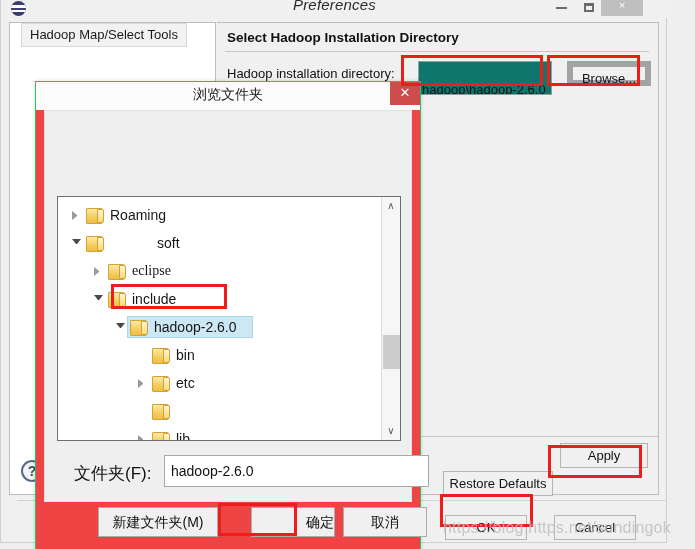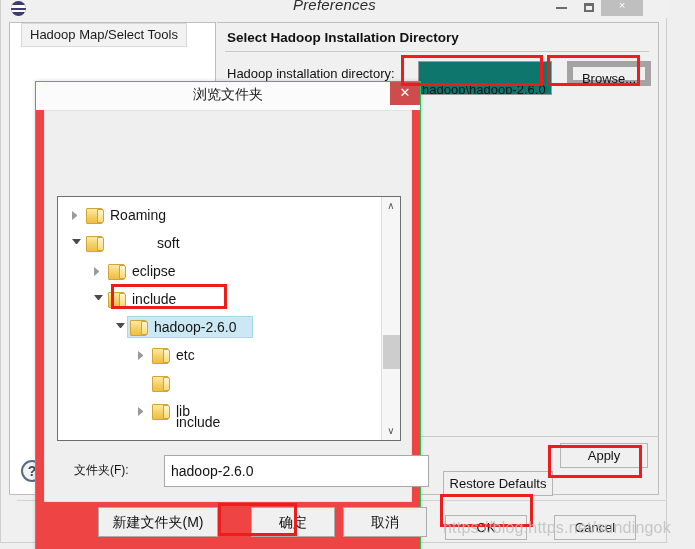--- a/index.html
+++ b/index.html
@@ -340,21 +340,21 @@
   .vs-thumb {
     position: absolute;
     left: 1px; top: 138px;
     width: 17px; height: 34px;
     background: #cdcdcd;
   }
 
   .folder-label {
     position: absolute;
     left: 38px; top: 380px;
-    font-size: 12px;
+    font-size: 17px;
     color: #111;
   }
   .folder-input {
     position: absolute;
     left: 128px; top: 373px;
     width: 265px; height: 32px;
     background: #ffffff;
     border: 1px solid #a8a8a8;
     font-family: "Liberation Sans", sans-serif;
     font-size: 14px;
@@ -367,21 +367,21 @@
     background: #f0f0f0;
     border: 1px solid #ababab;
     font-family: "Liberation Sans", sans-serif;
     font-size: 14px;
     color: #111;
     text-align: center;
     height: 30px;
     line-height: 28px;
   }
   .newfolder-btn { left: 62px;  top: 425px; width: 120px; }
-  .confirm-btn   { left: 215px; top: 425px; width: 84px; }
+  .confirm-btn   { left: 215px; top: 425px; width: 84px; text-align: right; }
   .cancel-cn-btn { left: 307px; top: 425px; width: 84px; }
   .resize-grip {
     position: absolute;
     right: 3px; bottom: 2px;
     width: 10px; height: 10px;
     background:
       radial-gradient(circle 1px at 2px 8px, #b5b5b5 99%, transparent 100%),
       radial-gradient(circle 1px at 6px 8px, #b5b5b5 99%, transparent 100%),
       radial-gradient(circle 1px at 6px 4px, #b5b5b5 99%, transparent 100%);
   }
@@ -466,32 +466,36 @@
             <span class="tlabel" style="left: 52px;">Roaming</span>
           </div>
           <div class="trow">
             <span class="arrow arrow-expanded" style="left: 14px;"></span>
             <span class="folder" style="left: 28px;"></span>
             <span class="tlabel" style="left: 52px; margin-left: 47px;">soft</span>
           </div>
           <div class="trow">
             <span class="arrow arrow-collapsed" style="left: 36px;"></span>
             <span class="folder" style="left: 50px;"></span>
-            <span class="tlabel" style="left: 74px;">eclipse</span>
+            <span class="tlabel" style="left: 74px; font-family: Liberation Serif, serif;">eclipse</span>
           </div>
           <div class="trow">
             <span class="arrow arrow-expanded" style="left: 36px;"></span>
             <span class="folder" style="left: 50px;"></span>
             <span class="tlabel" style="left: 74px;">include</span>
           </div>
           <div class="trow selected">
             <div class="tlabel-bg" style="left: 69px; width: 126px;"></div>
             <span class="arrow arrow-expanded" style="left: 58px;"></span>
             <span class="folder" style="left: 72px;"></span>
             <span class="tlabel" style="left: 96px;">hadoop-2.6.0</span>
+          </div>
+          <div class="trow">
+            <span class="folder" style="left: 94px;"></span>
+            <span class="tlabel" style="left: 118px;">bin</span>
           </div>
           <div class="trow">
             <span class="arrow arrow-collapsed" style="left: 80px;"></span>
             <span class="folder" style="left: 94px;"></span>
             <span class="tlabel" style="left: 118px;">etc</span>
           </div>
           <div class="trow">
             <span class="folder" style="left: 94px;"></span>
             <span class="tlabel" style="left: 118px; margin-top: 39px;">include</span>
           </div>

